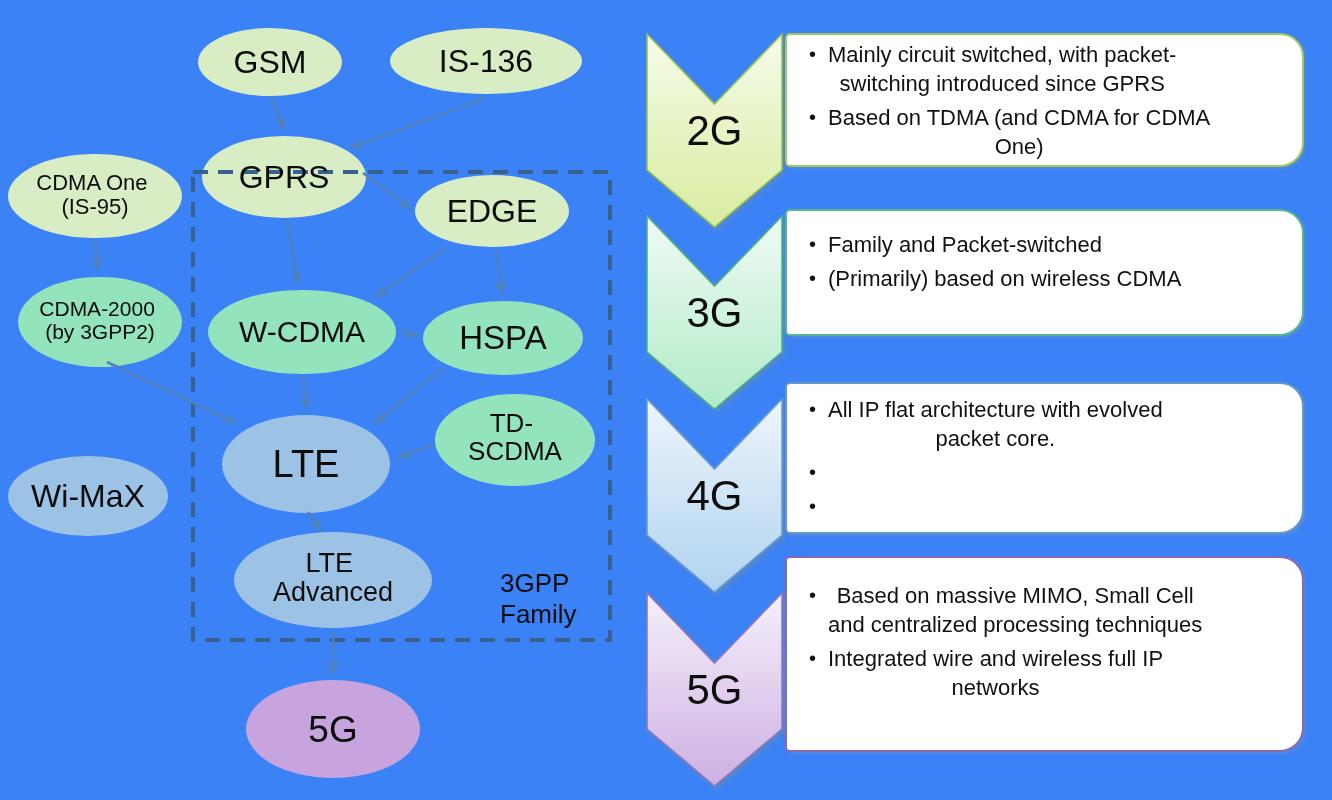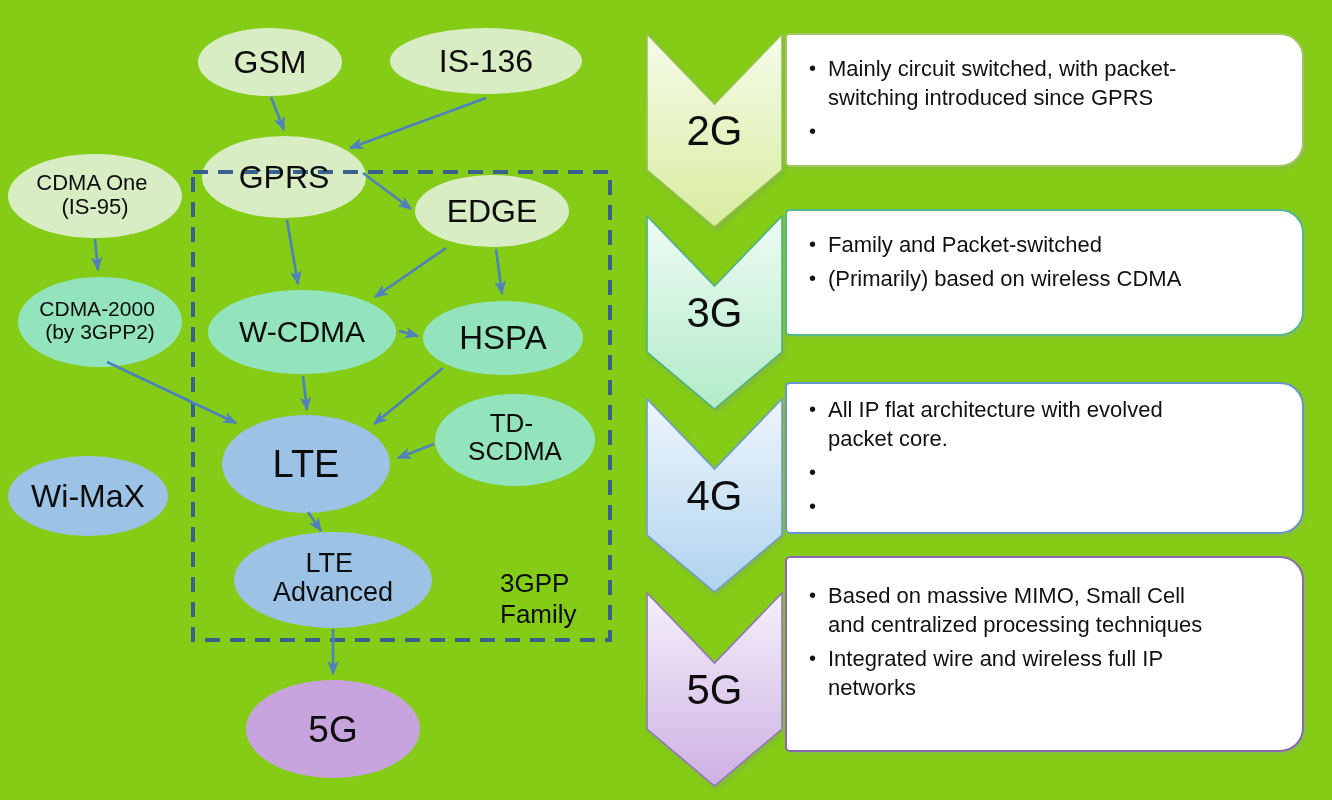--- a/index.html
+++ b/index.html
@@ -1,17 +1,17 @@
 <!DOCTYPE html>
 <html><head>
 <meta charset="utf-8">
 <style>
   html,body { margin:0; padding:0; background:#ffffff; }
   .stage {
-    position:relative; width:1332px; height:800px; background:#84cc16;
+    position:relative; width:1332px; height:800px; background:#3b82f6;
     font-family:"Liberation Sans", sans-serif; overflow:hidden;
   }
   svg text { font-family:"Liberation Sans", sans-serif; }
 
   
   .flow { position:absolute; left:0; top:0; }
   .nlabel { fill:#0d0d0d; }
 
   
   .chev {
@@ -33,21 +33,21 @@
     box-shadow:2px 2px 3px rgba(150,160,170,0.25);
     z-index:5;
   }
   .infobox.b0 { top:33px;  height:134px; border-color:#a0c75e; }
   .infobox.b1 { top:209px; height:127px; border-color:#55b78b; padding-bottom:26px; }
   .infobox.b2 { top:382px; height:152px; border-color:#6596c7; }
   .infobox.b3 { top:556px; height:196px; border-color:#8b69ad; padding-bottom:30px; }
 
   .bullet { display:flex; font-size:22px; line-height:29px; color:#111111; }
   .bullet .dot { flex:0 0 19px; font-size:20px; }
-  .bullet .btext { white-space:pre-line; }
+  .bullet .btext { white-space:pre-line;text-align:center; }
 </style>
 </head>
 <body>
 
 <div class="stage">
 
   <svg class="flow" width="646" height="800" viewBox="0 0 646 800">
     <defs>
       <marker id="ah" markerWidth="6" markerHeight="5" refX="5" refY="2.25" orient="auto" markerUnits="strokeWidth">
         <path d="M0,0 L5.5,2.25 L0,4.5 L1.4,2.25 Z" fill="#4f81bd"></path>
@@ -171,20 +171,22 @@
   </svg>
 
   <div class="infobox b0">
     <div class="bullet">
       <span class="dot">•</span>
       <span class="btext">Mainly circuit switched, with packet-
 switching introduced since GPRS</span>
     </div>
     <div class="bullet">
       <span class="dot">•</span>
+      <span class="btext">Based on TDMA (and CDMA for CDMA
+One)</span>
     </div>
   </div>
 
   <div class="infobox b1">
     <div class="bullet">
       <span class="dot">•</span>
       <span class="btext">Family and Packet-switched</span>
     </div>
     <div class="bullet">
       <span class="dot">•</span>

